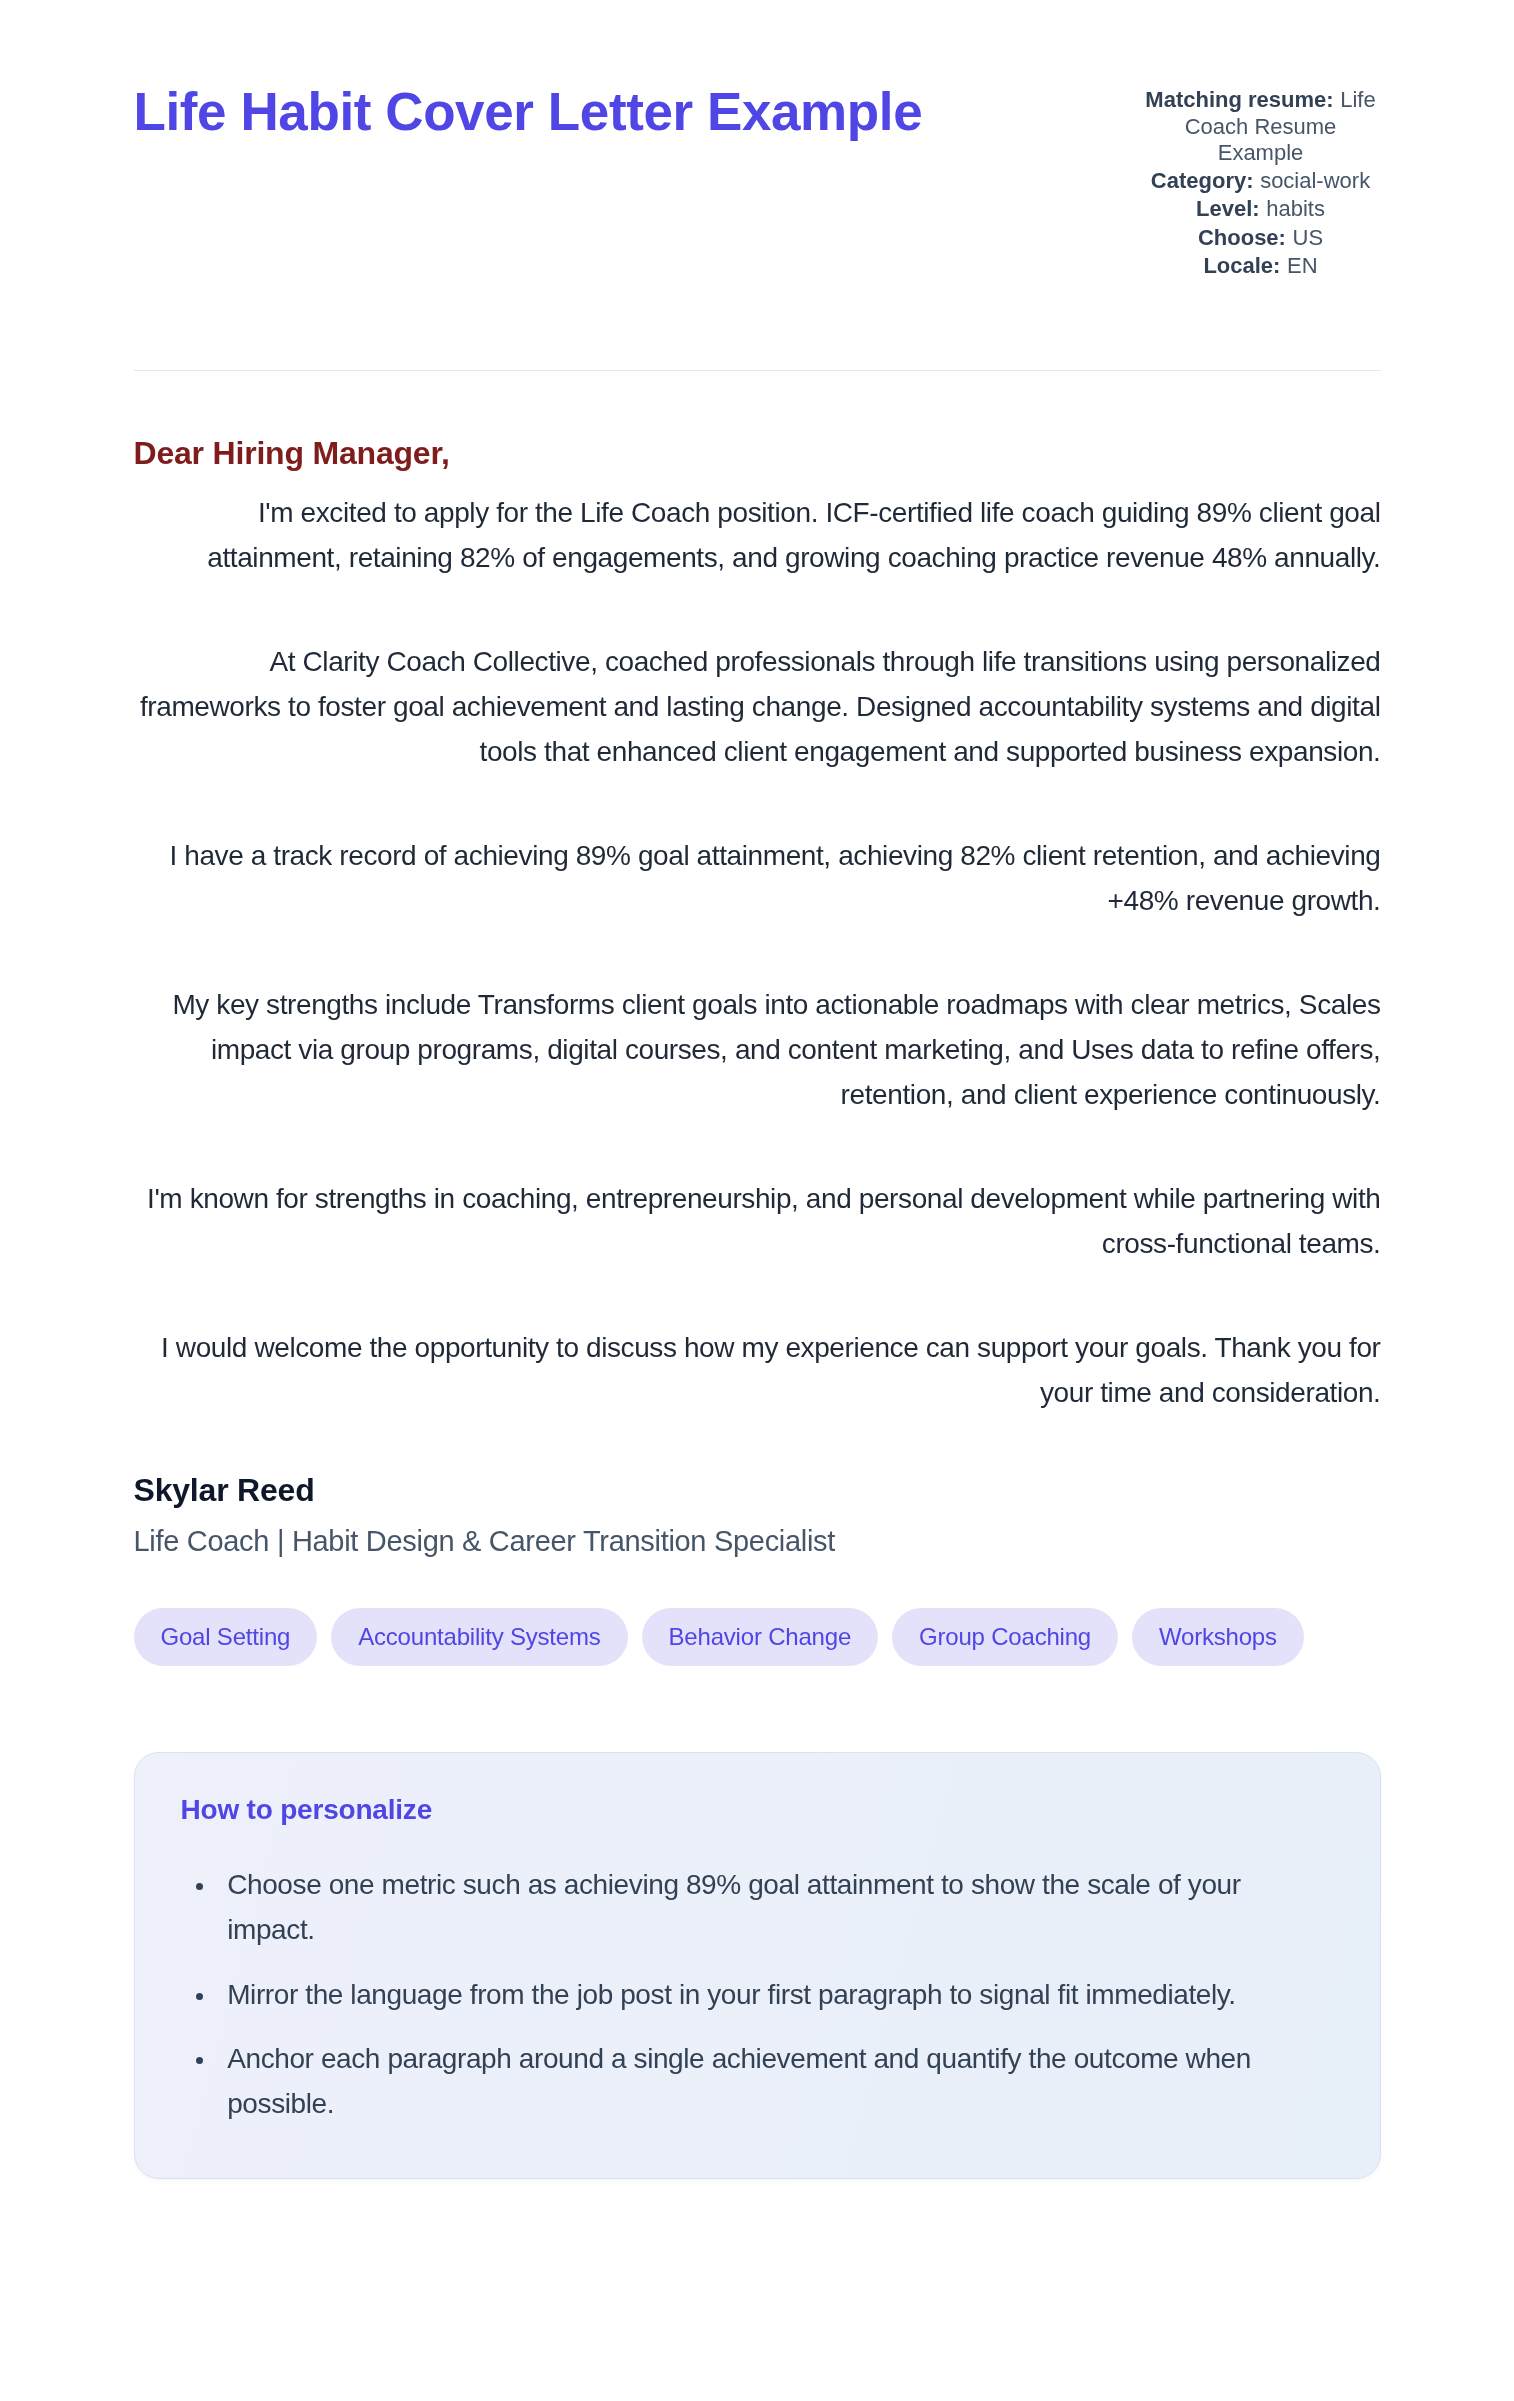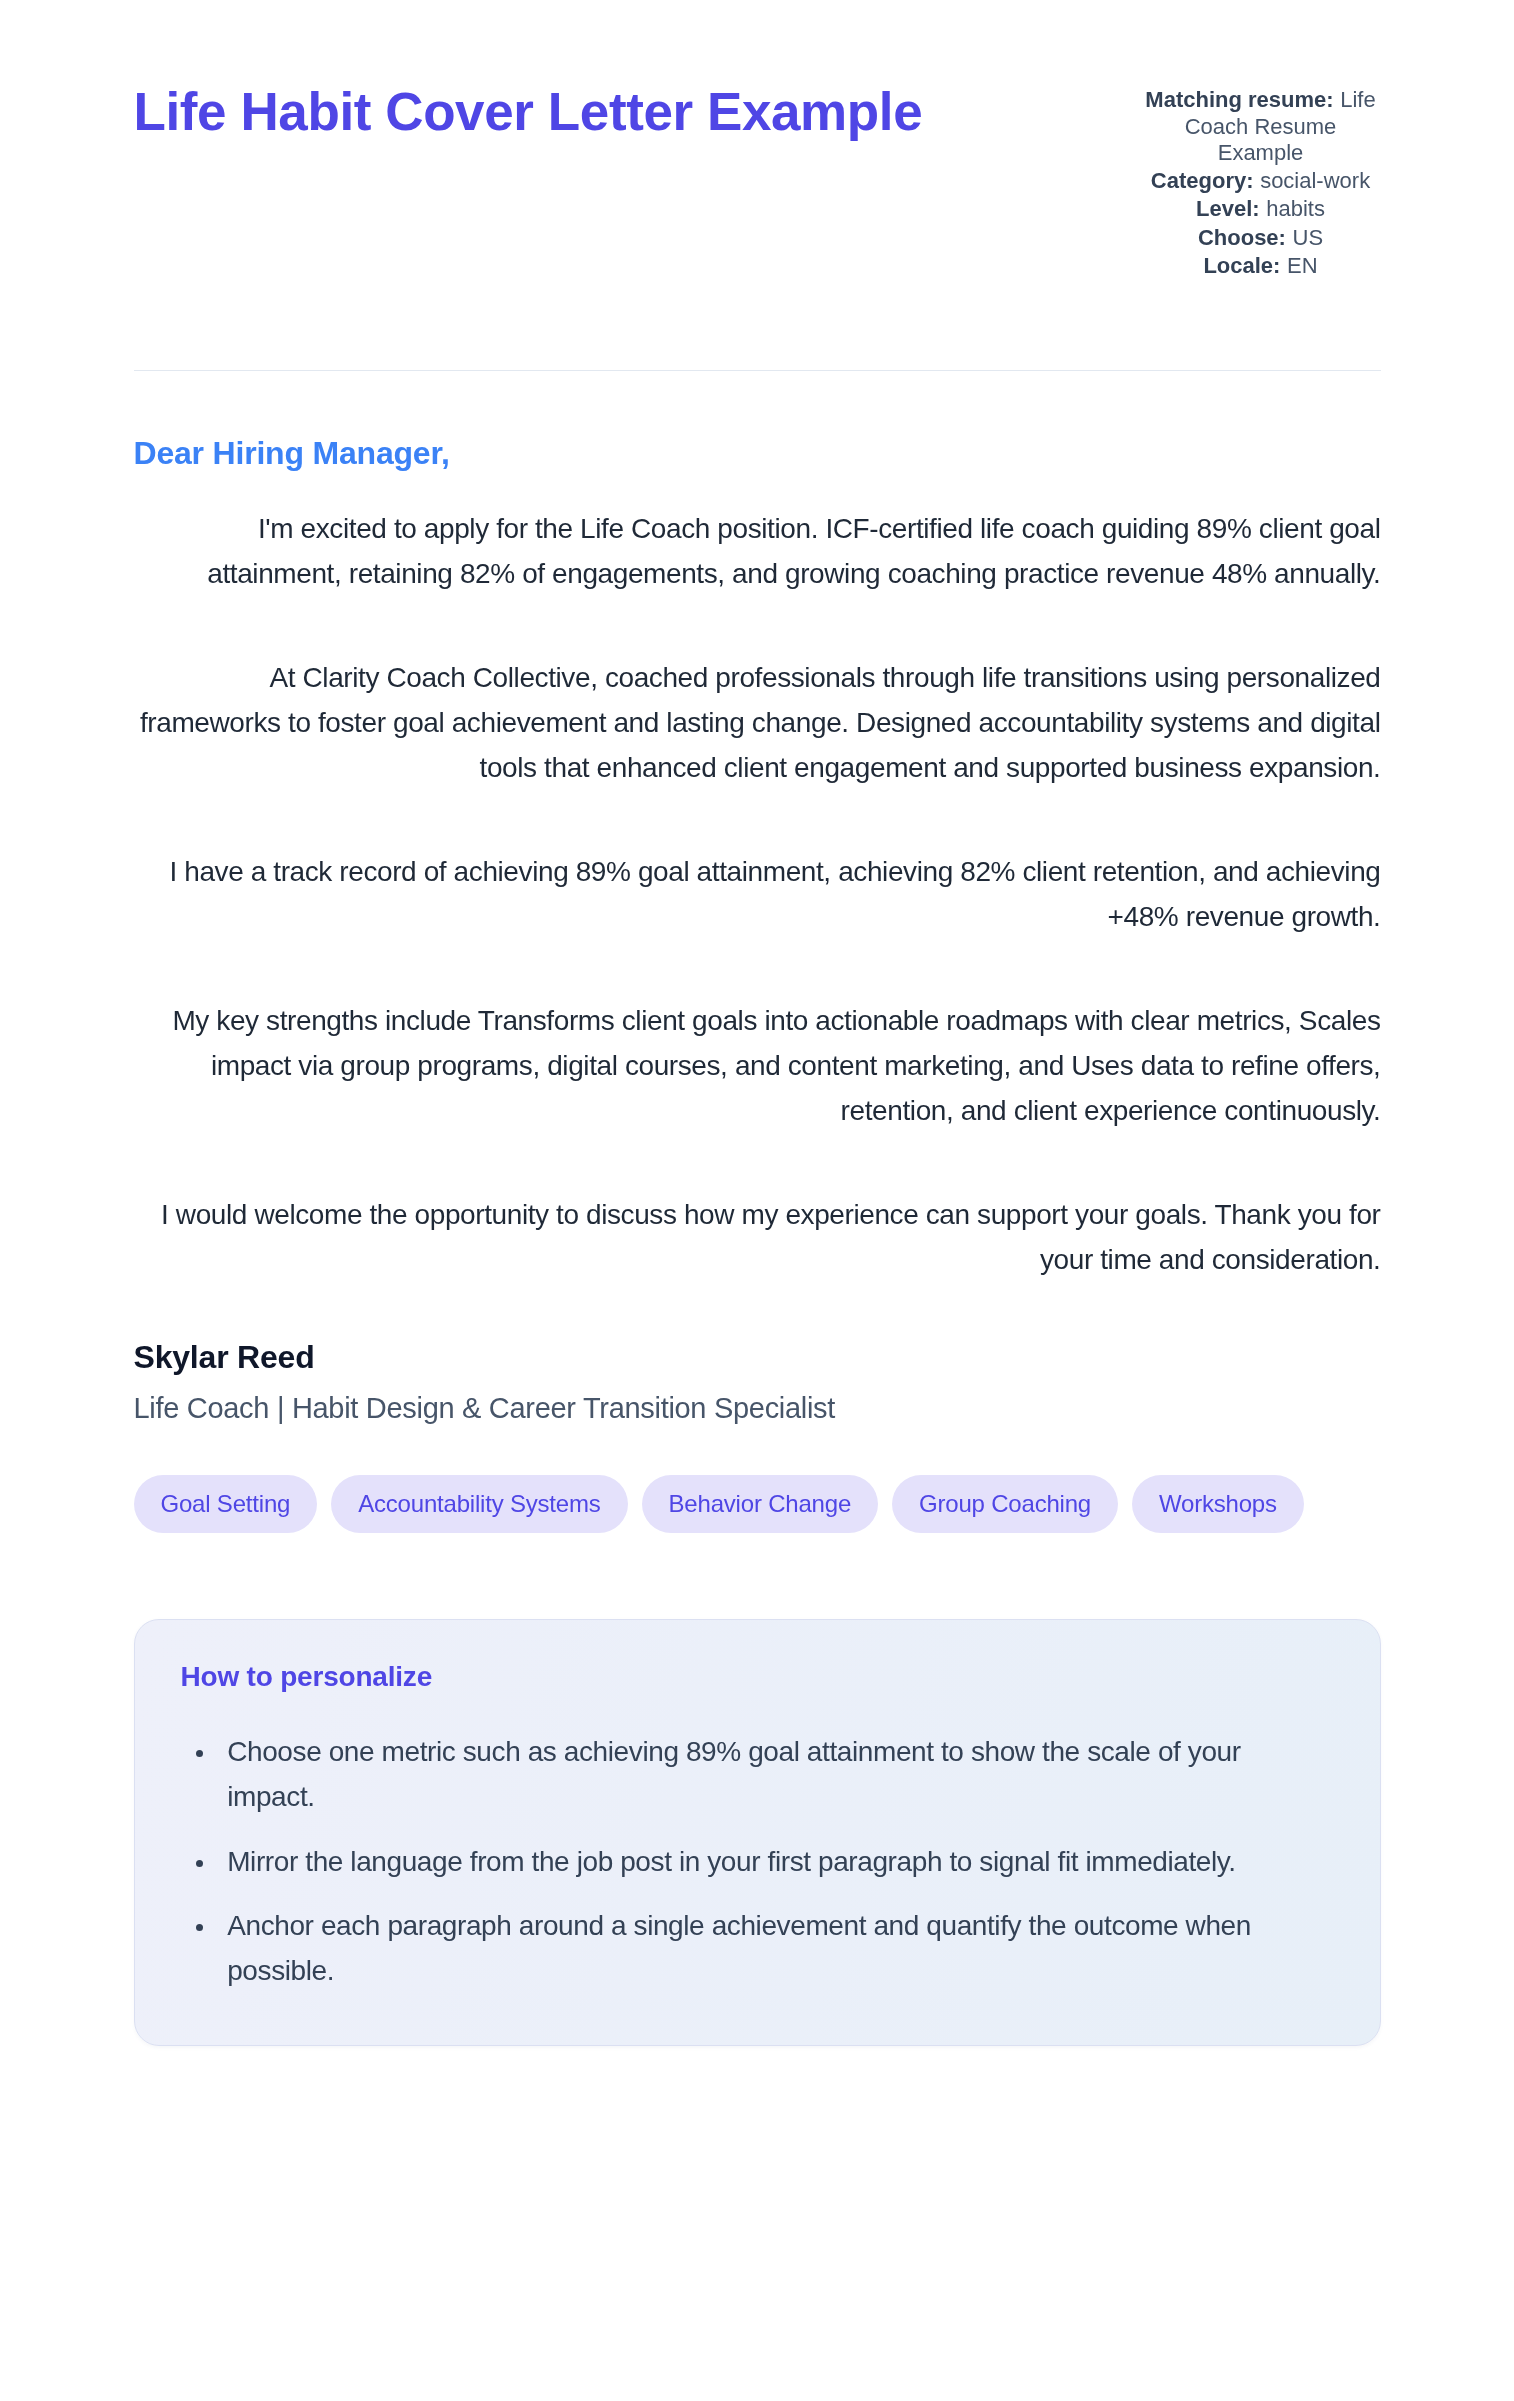--- a/index.html
+++ b/index.html
@@ -51,22 +51,22 @@
     border: none;
     border-top: 1.8px solid #e2e8f0;
     margin: 89px 0 0 0;
   }
 
   
   .letter { margin-top: 64px; }
   .salutation {
     font-size: 32px;
     font-weight: bold;
-    color: #3b82f6;
-    margin-bottom: 34px;
+    color: #7f1d1d;
+    margin-bottom: 18px;
     letter-spacing: -0.2px;
   }
   .letter p {
     font-size: 28px;
     line-height: 45px;
     letter-spacing: -0.4px;
     color: #1f2937;
     margin-bottom: 59px;
     text-align: right;
   }
@@ -166,20 +166,21 @@
   </div>
 
   <hr class="divider">
 
   <div class="letter">
     <div class="salutation">Dear Hiring Manager,</div>
     <p>I'm excited to apply for the Life Coach position. ICF-certified life coach guiding 89% client goal attainment, retaining 82% of engagements, and growing coaching practice revenue 48% annually.</p>
     <p>At Clarity Coach Collective, coached professionals through life transitions using personalized frameworks to foster goal achievement and lasting change. Designed accountability systems and digital tools that enhanced client engagement and supported business expansion.</p>
     <p>I have a track record of achieving 89% goal attainment, achieving 82% client retention, and achieving +48% revenue growth.</p>
     <p>My key strengths include Transforms client goals into actionable roadmaps with clear metrics, Scales impact via group programs, digital courses, and content marketing, and Uses data to refine offers, retention, and client experience continuously.</p>
+    <p>I'm known for strengths in coaching, entrepreneurship, and personal development while partnering with cross-functional teams.</p>
     <p>I would welcome the opportunity to discuss how my experience can support your goals. Thank you for your time and consideration.</p>
 
     <div class="signature">
       <div class="sig-name">Skylar Reed</div>
       <div class="sig-role">Life Coach | Habit Design &amp; Career Transition Specialist</div>
     </div>
   </div>
 
   <div class="tags">
     <span class="tag-pill">Goal Setting</span>

